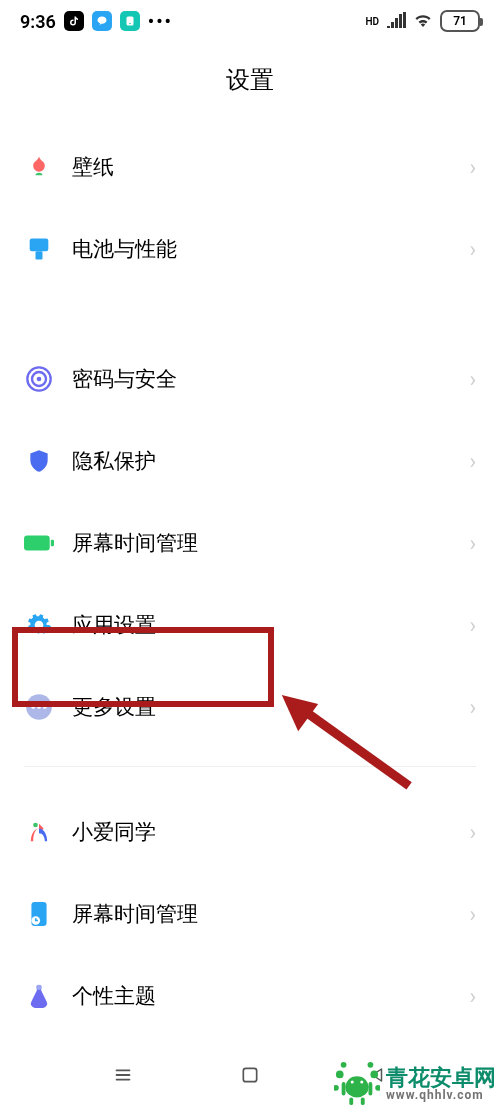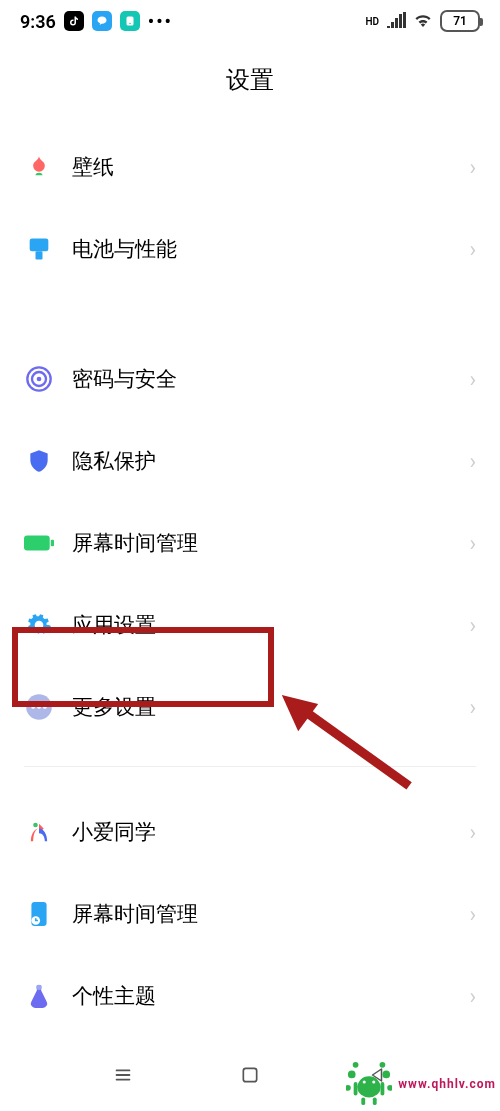--- a/index.html
+++ b/index.html
@@ -81,21 +81,21 @@
     right: 4px;
     bottom: 4px;
     display:flex;
     align-items:center;
     gap:6px;
     font-size:22px;
     font-weight:700;
     color:#0c8c6a;
     background: rgba(255,255,255,0.0);
   }
-  .watermark .wm-sub { font-size:12px; color:#be185d; display:block; letter-spacing:1px; }
+  .watermark .wm-sub { font-size:12px; color:#737373; display:block; letter-spacing:1px; }
   .watermark svg { width:46px; height:46px; }
   .watermark-inner { display:flex; flex-direction:column; line-height:1.05; }
 </style>
 </head>
 <body>
 
 <div class="status-bar">
   <div class="status-left">
     <span>9:36</span>
     <span class="app-icon tiktok">
@@ -294,15 +294,16 @@
         <circle cx="42" cy="14" r="4"></circle>
       <circle cx="2" cy="28" r="3"></circle>
         <circle cx="46" cy="28" r="3"></circle>
       <circle cx="10" cy="4" r="3"></circle>
         <circle cx="38" cy="4" r="3"></circle>
     </g>
     <circle cx="19" cy="22" r="1.6" fill="#fff"></circle>
       <circle cx="29" cy="22" r="1.6" fill="#fff"></circle>
   </svg>
   <div class="watermark-inner">
+    <span>青花安卓网</span>
     <span class="wm-sub">www.qhhlv.com</span>
   </div>
 </div>
 
 </body></html>

